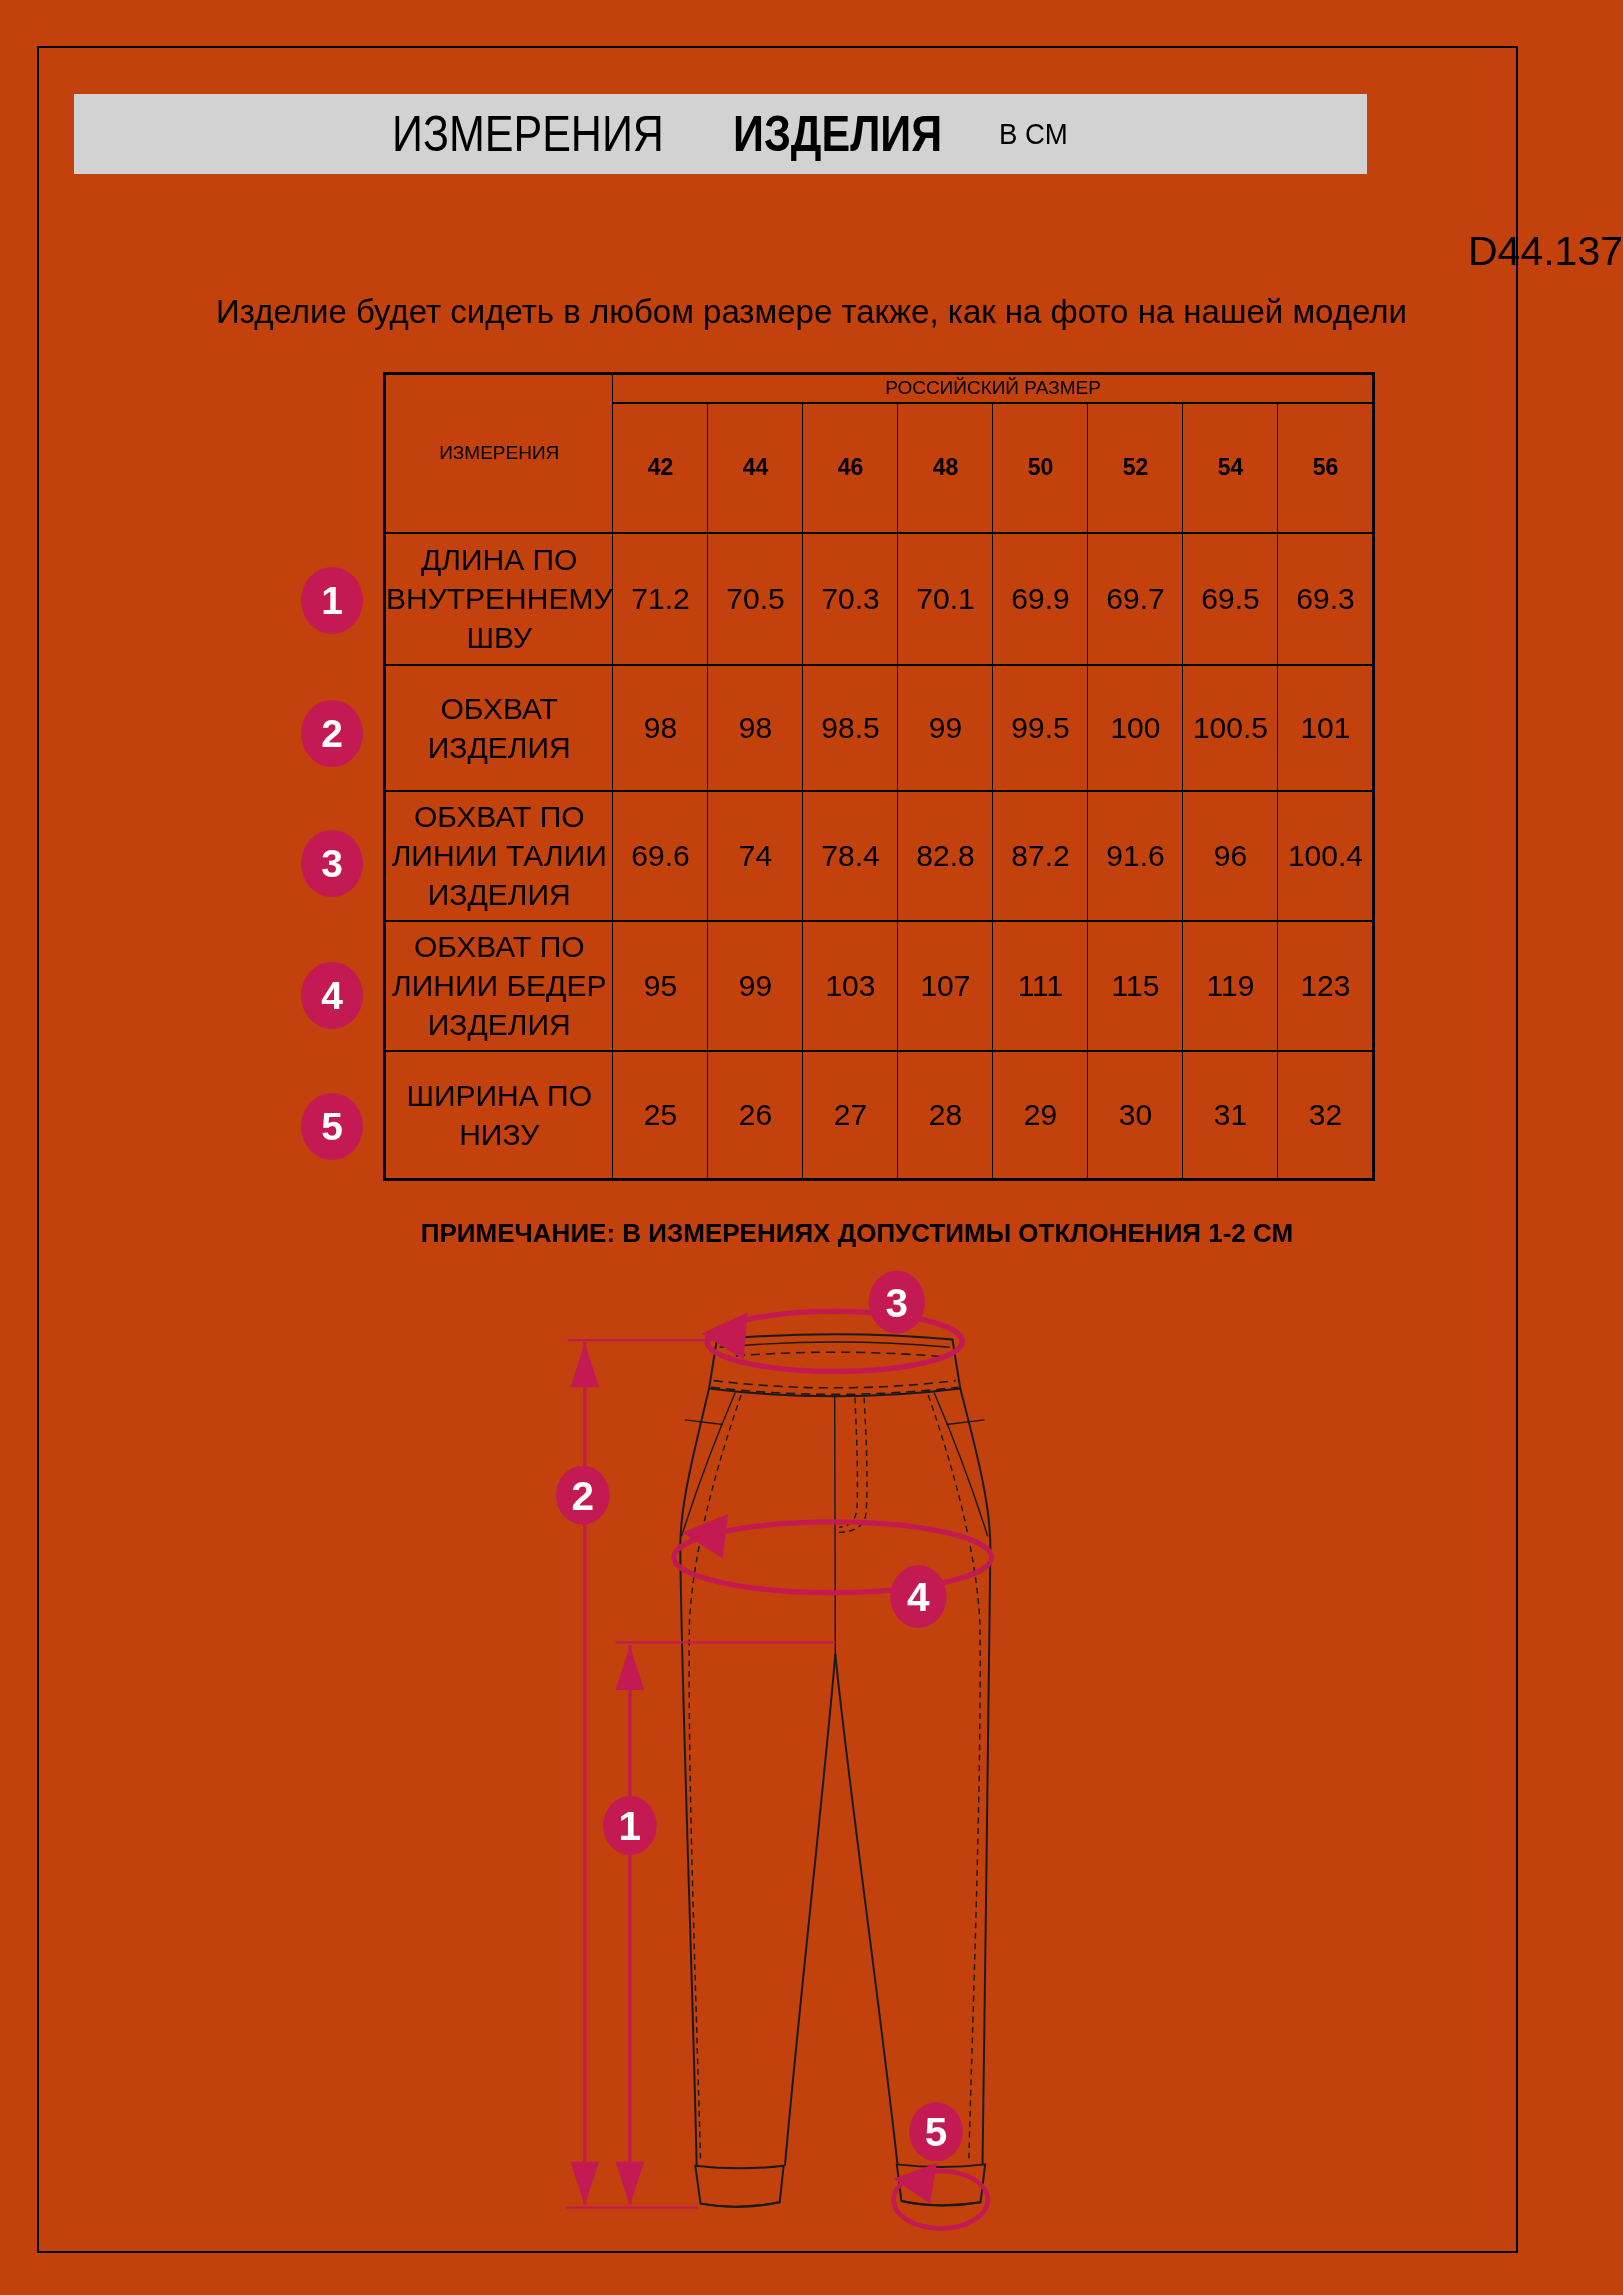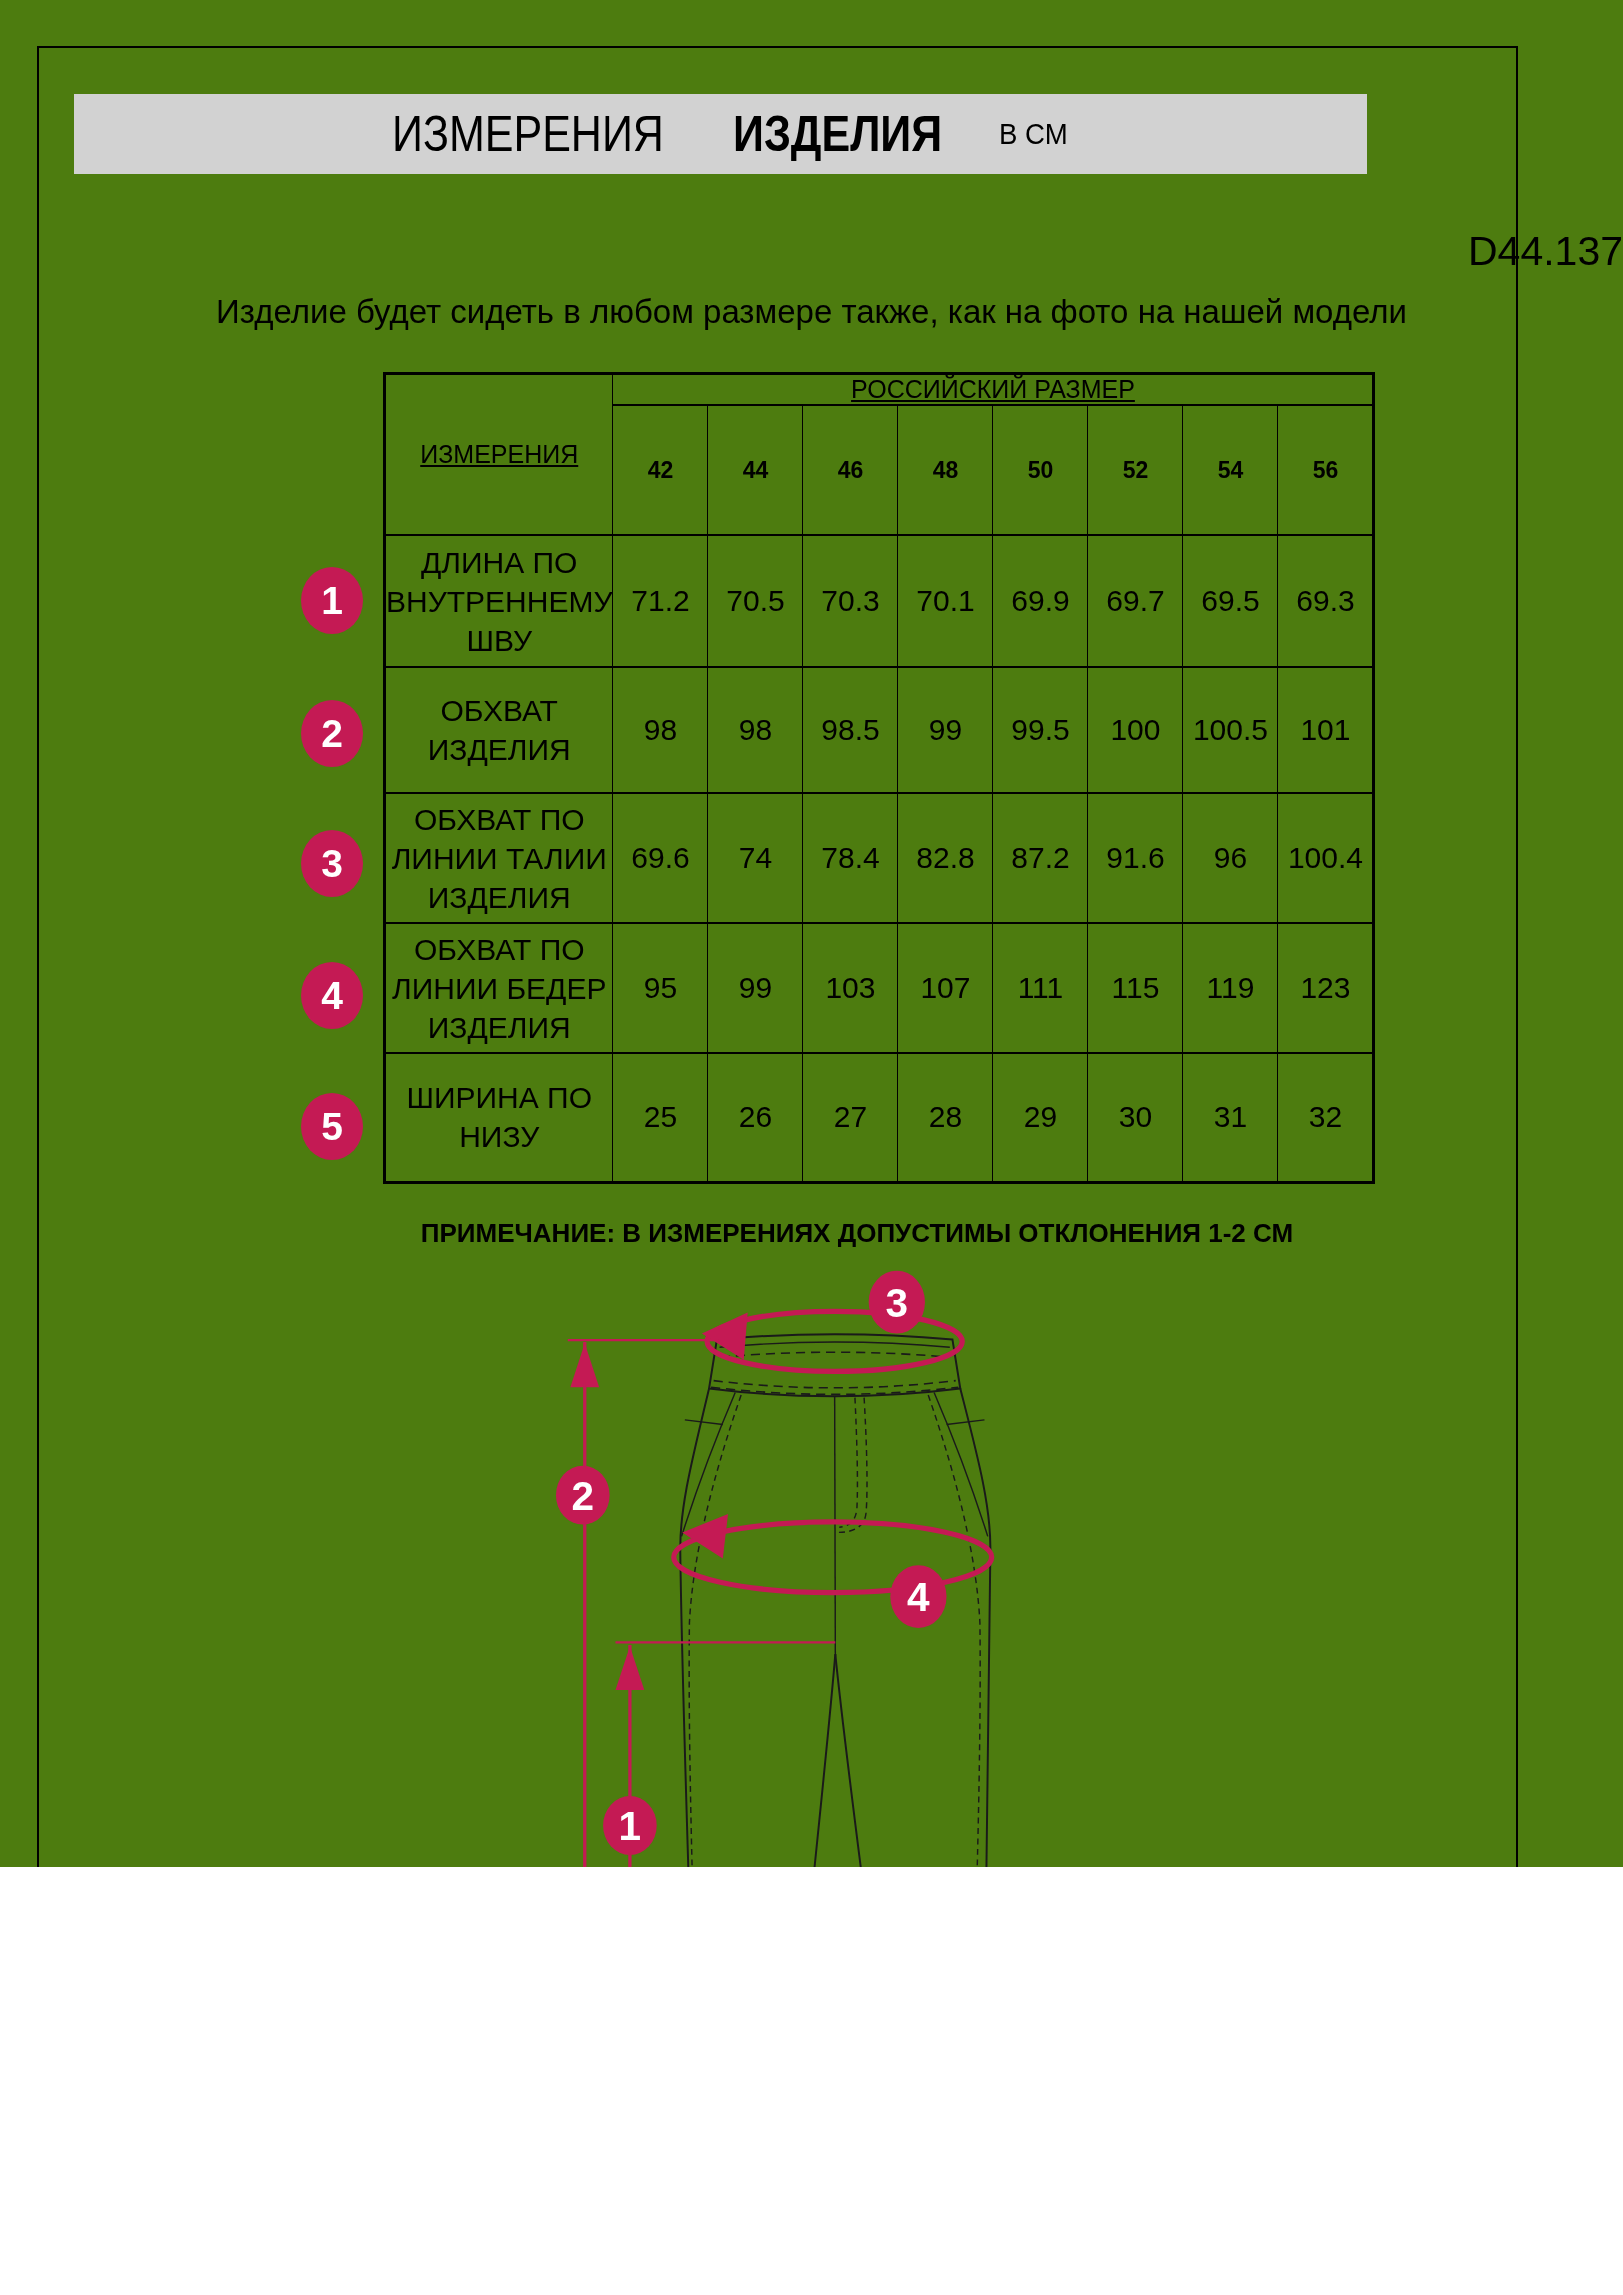--- a/index.html
+++ b/index.html
@@ -1,33 +1,33 @@
 <!DOCTYPE html>
 <html style="font-size:10.5px"><head>
 <meta charset="utf-8">
 <style>
   html,body{margin:0;padding:0;background:#fff;}
   body{width:1623px;height:2295px;position:relative;font-family:"Liberation Sans","DejaVu Sans",sans-serif;color:#000;}
-  #page{position:absolute;left:0;top:0;width:1623px;height:1867px;background:#4d7c0f;overflow:hidden;}
+  #page{position:absolute;left:0;top:0;width:1623px;height:2295px;background:#c2410c;overflow:hidden;}
   .frame{position:absolute;left:37px;top:46px;width:1481px;height:2207px;border:2.6px solid #000;box-sizing:border-box;}
   .banner{position:absolute;left:74px;top:94px;width:1293px;height:80px;background:#D2D2D2;
           display:flex;align-items:center;justify-content:center;}
   .banner .t1{font-size:50px;letter-spacing:0px;display:inline-block;transform:scaleX(.86);white-space:nowrap;}
   .banner .t2{font-size:50px;font-weight:bold;display:inline-block;transform:scaleX(.86);margin-left:30px;white-space:nowrap;}
   .banner .t3{font-size:30px;margin-left:37px;display:inline-block;transform:scaleX(.92);white-space:nowrap;}
   .code{position:absolute;left:0;top:228px;width:1623px;text-align:right;font-size:41px;}
   .subtitle{position:absolute;left:0;top:293px;width:1623px;text-align:center;font-size:33px;}
   .note{position:absolute;left:383px;top:1218px;width:948px;text-align:center;font-size:26px;font-weight:bold;}
 
   table.sizes{position:absolute;left:383px;top:372px;border-collapse:collapse;table-layout:fixed;}
   table.sizes td{border-left:1.3px solid #000;border-right:1.3px solid #000;border-top:2.6px solid #000;border-bottom:2.6px solid #000;
                  text-align:center;vertical-align:middle;padding:0;}
   table.sizes{border:3.3px solid #000;}
   td.corner{width:191px;font-size:22px;}
-  tr.grow{height:29px;} tr.grow td{font-size:25px;text-decoration:underline;}
+  tr.grow{height:29px;} tr.grow td{font-size:19px;}
   tr.srow{height:130px;} tr.srow td{font-size:23px;font-weight:bold;width:94px;}
   tr.drow td{font-size:30px;}
   tr.r0{height:132px;} tr.r1{height:126px;} tr.r2{height:130px;} tr.r3{height:130px;} tr.r4{height:129px;}
   td.lbl{font-size:21.6px;line-height:1.3;padding:0 9.2px;}
 
   .badge{position:absolute;width:62px;height:67px;border-radius:50%;background:#C41A54;color:#fff;
          display:flex;align-items:center;justify-content:center;font-size:39px;font-weight:bold;}
   #b1{left:301px;top:567px;} #b2{left:301px;top:700px;} #b3{left:301px;top:830px;}
   #b4{left:301px;top:962px;} #b5{left:301px;top:1093px;}
 

